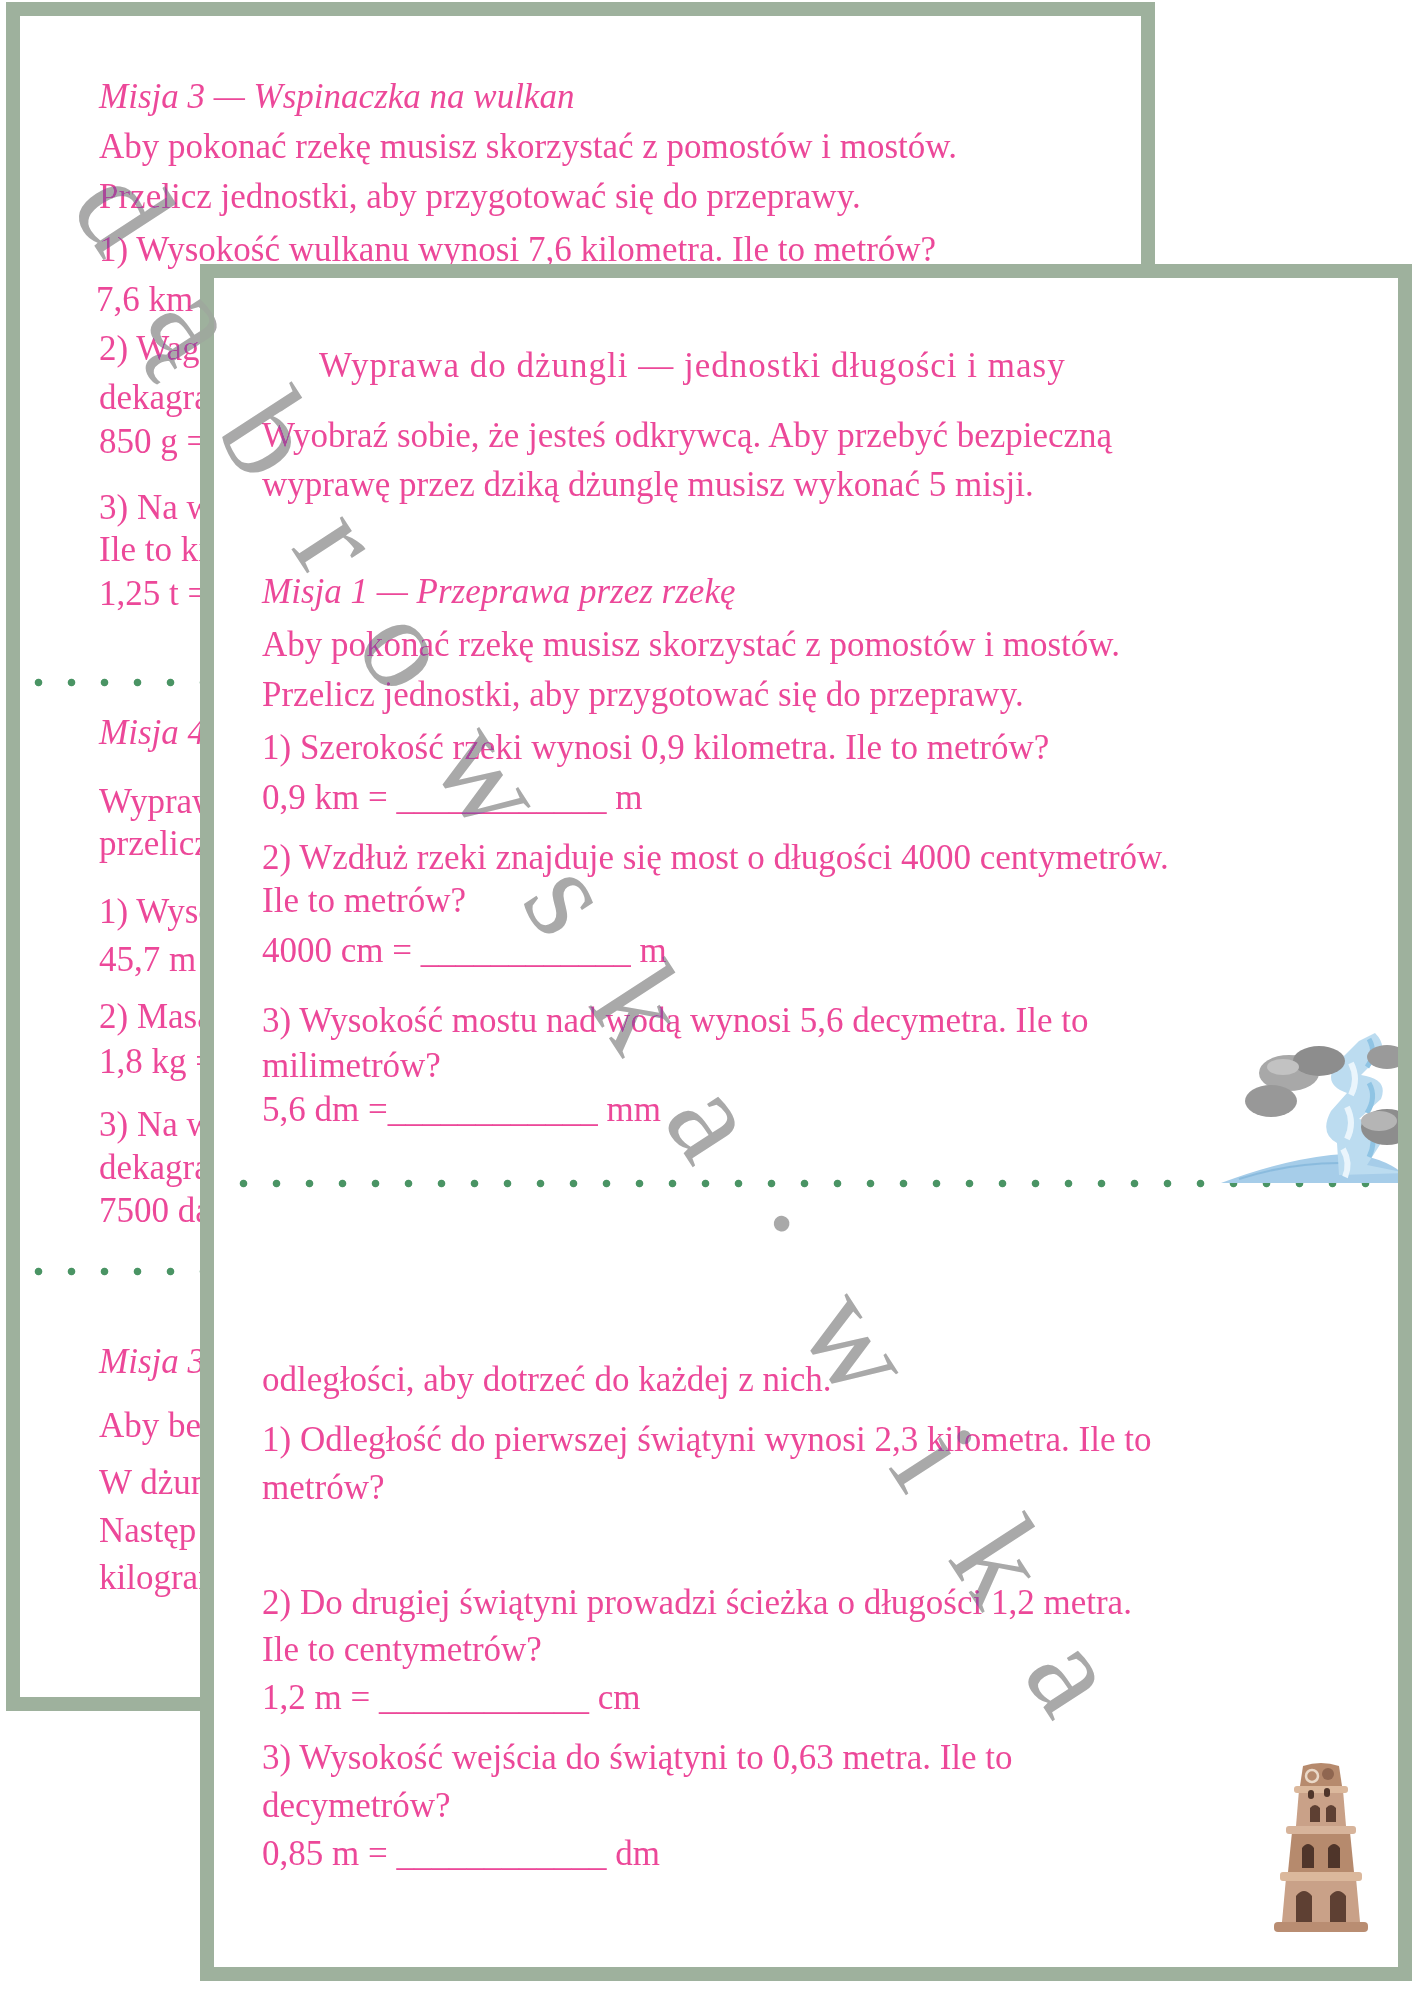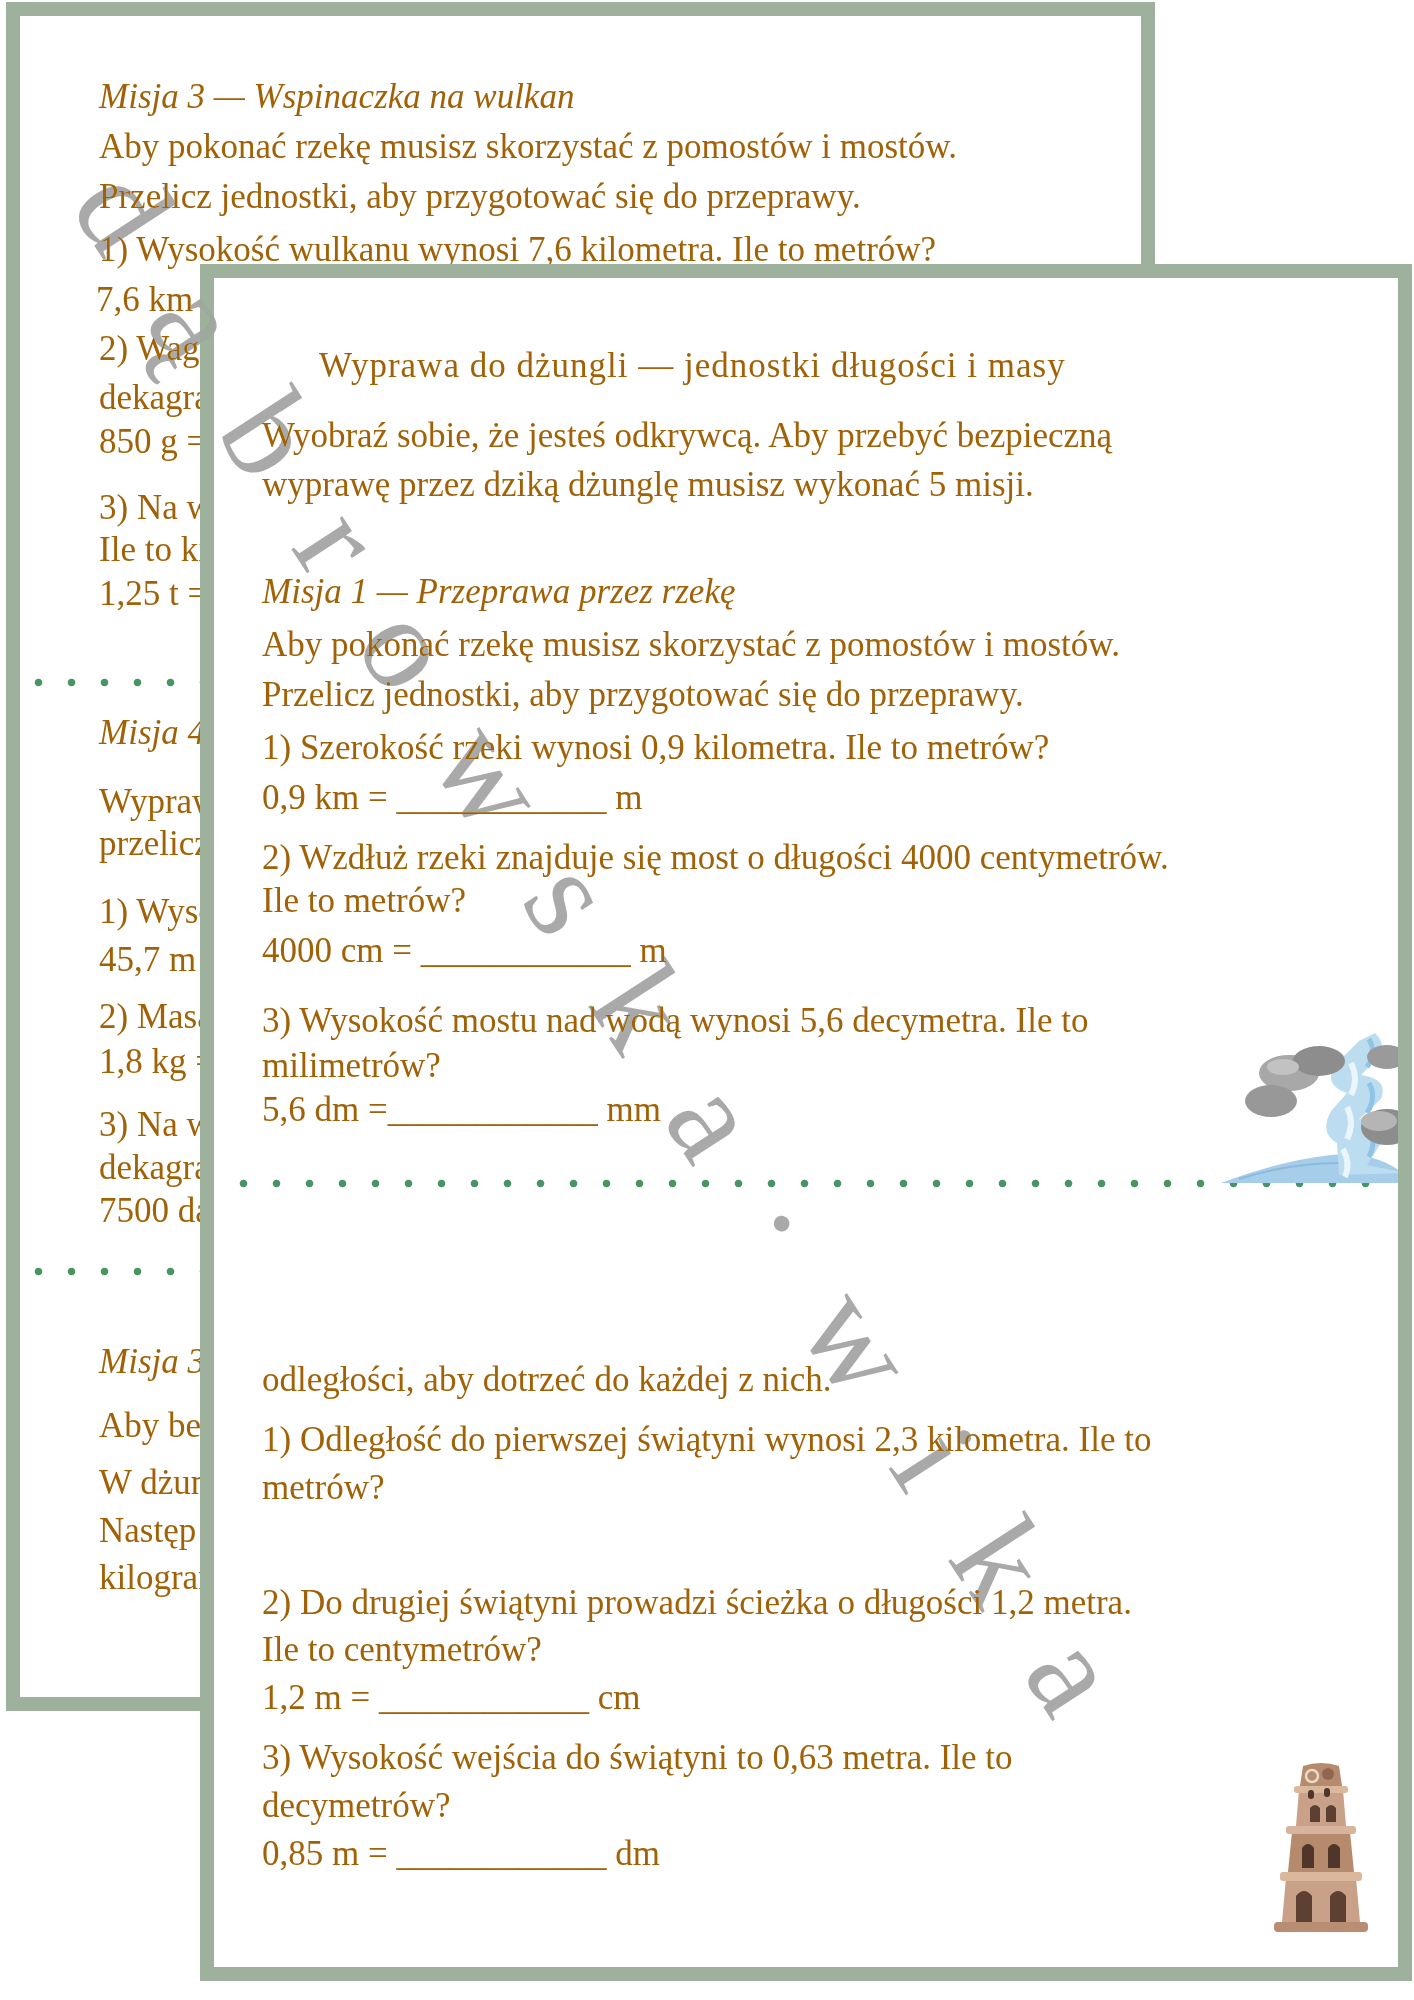--- a/index.html
+++ b/index.html
@@ -1,19 +1,19 @@
 <!DOCTYPE html>
 <html><head>
 <meta charset="utf-8">
 <style>
   html,body{margin:0;padding:0;background:#ffffff;}
   #canvas{position:relative;width:1414px;height:2000px;overflow:hidden;
           font-family:"Liberation Serif", serif;color:#212121;background:#ffffff;}
   .page{position:absolute;background:#ffffff;border:14px solid #9eb19d;box-sizing:border-box;overflow:hidden;}
-  .line{position:absolute;font-size:35px;line-height:37px;white-space:pre;color:#a16207;}
+  .line{position:absolute;font-size:35px;line-height:37px;white-space:pre;color:#ec4899;}
   .head{font-style:italic;}
   .title{letter-spacing:1px;}
   .dots{position:absolute;height:9px;
         background-image:radial-gradient(circle at 4.5px 4.5px,#4a9464 3.4px,rgba(0,0,0,0) 4.2px);
         background-size:33px 9px;background-repeat:repeat-x;}
   .wm{position:absolute;left:170px;top:140px;transform:rotate(57deg);transform-origin:0 0;
       font-family:"Liberation Serif", serif;font-size:132px;letter-spacing:72px;
       color:#a9a9a9;white-space:pre;z-index:30;mix-blend-mode:darken;pointer-events:none;}
   .illu{position:absolute;}
 </style>

